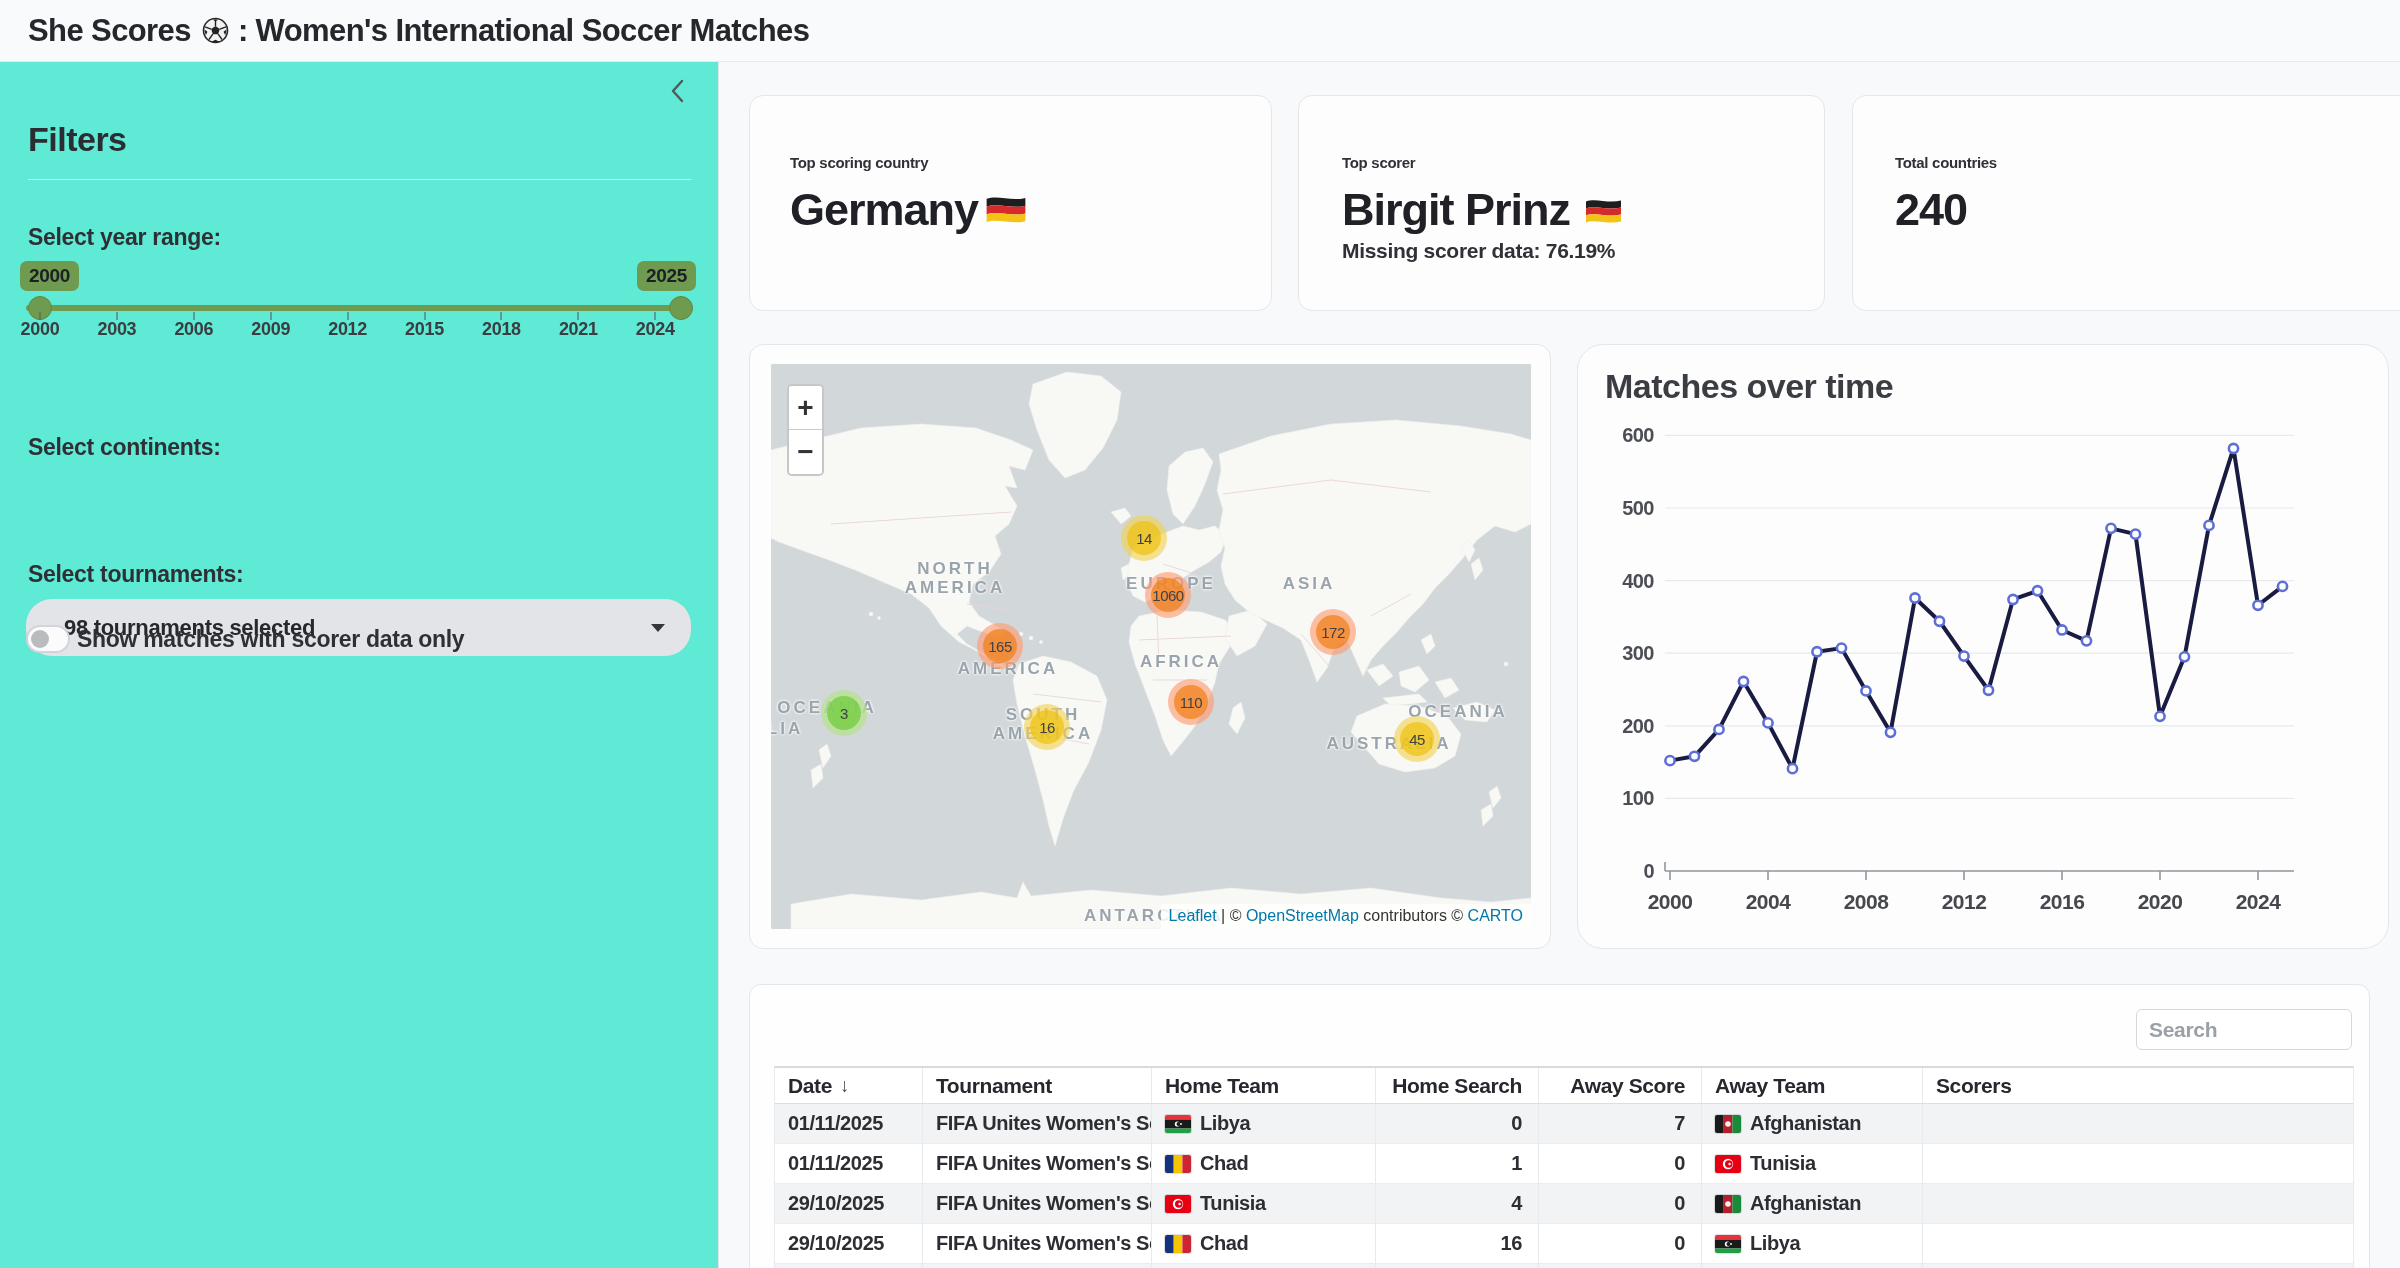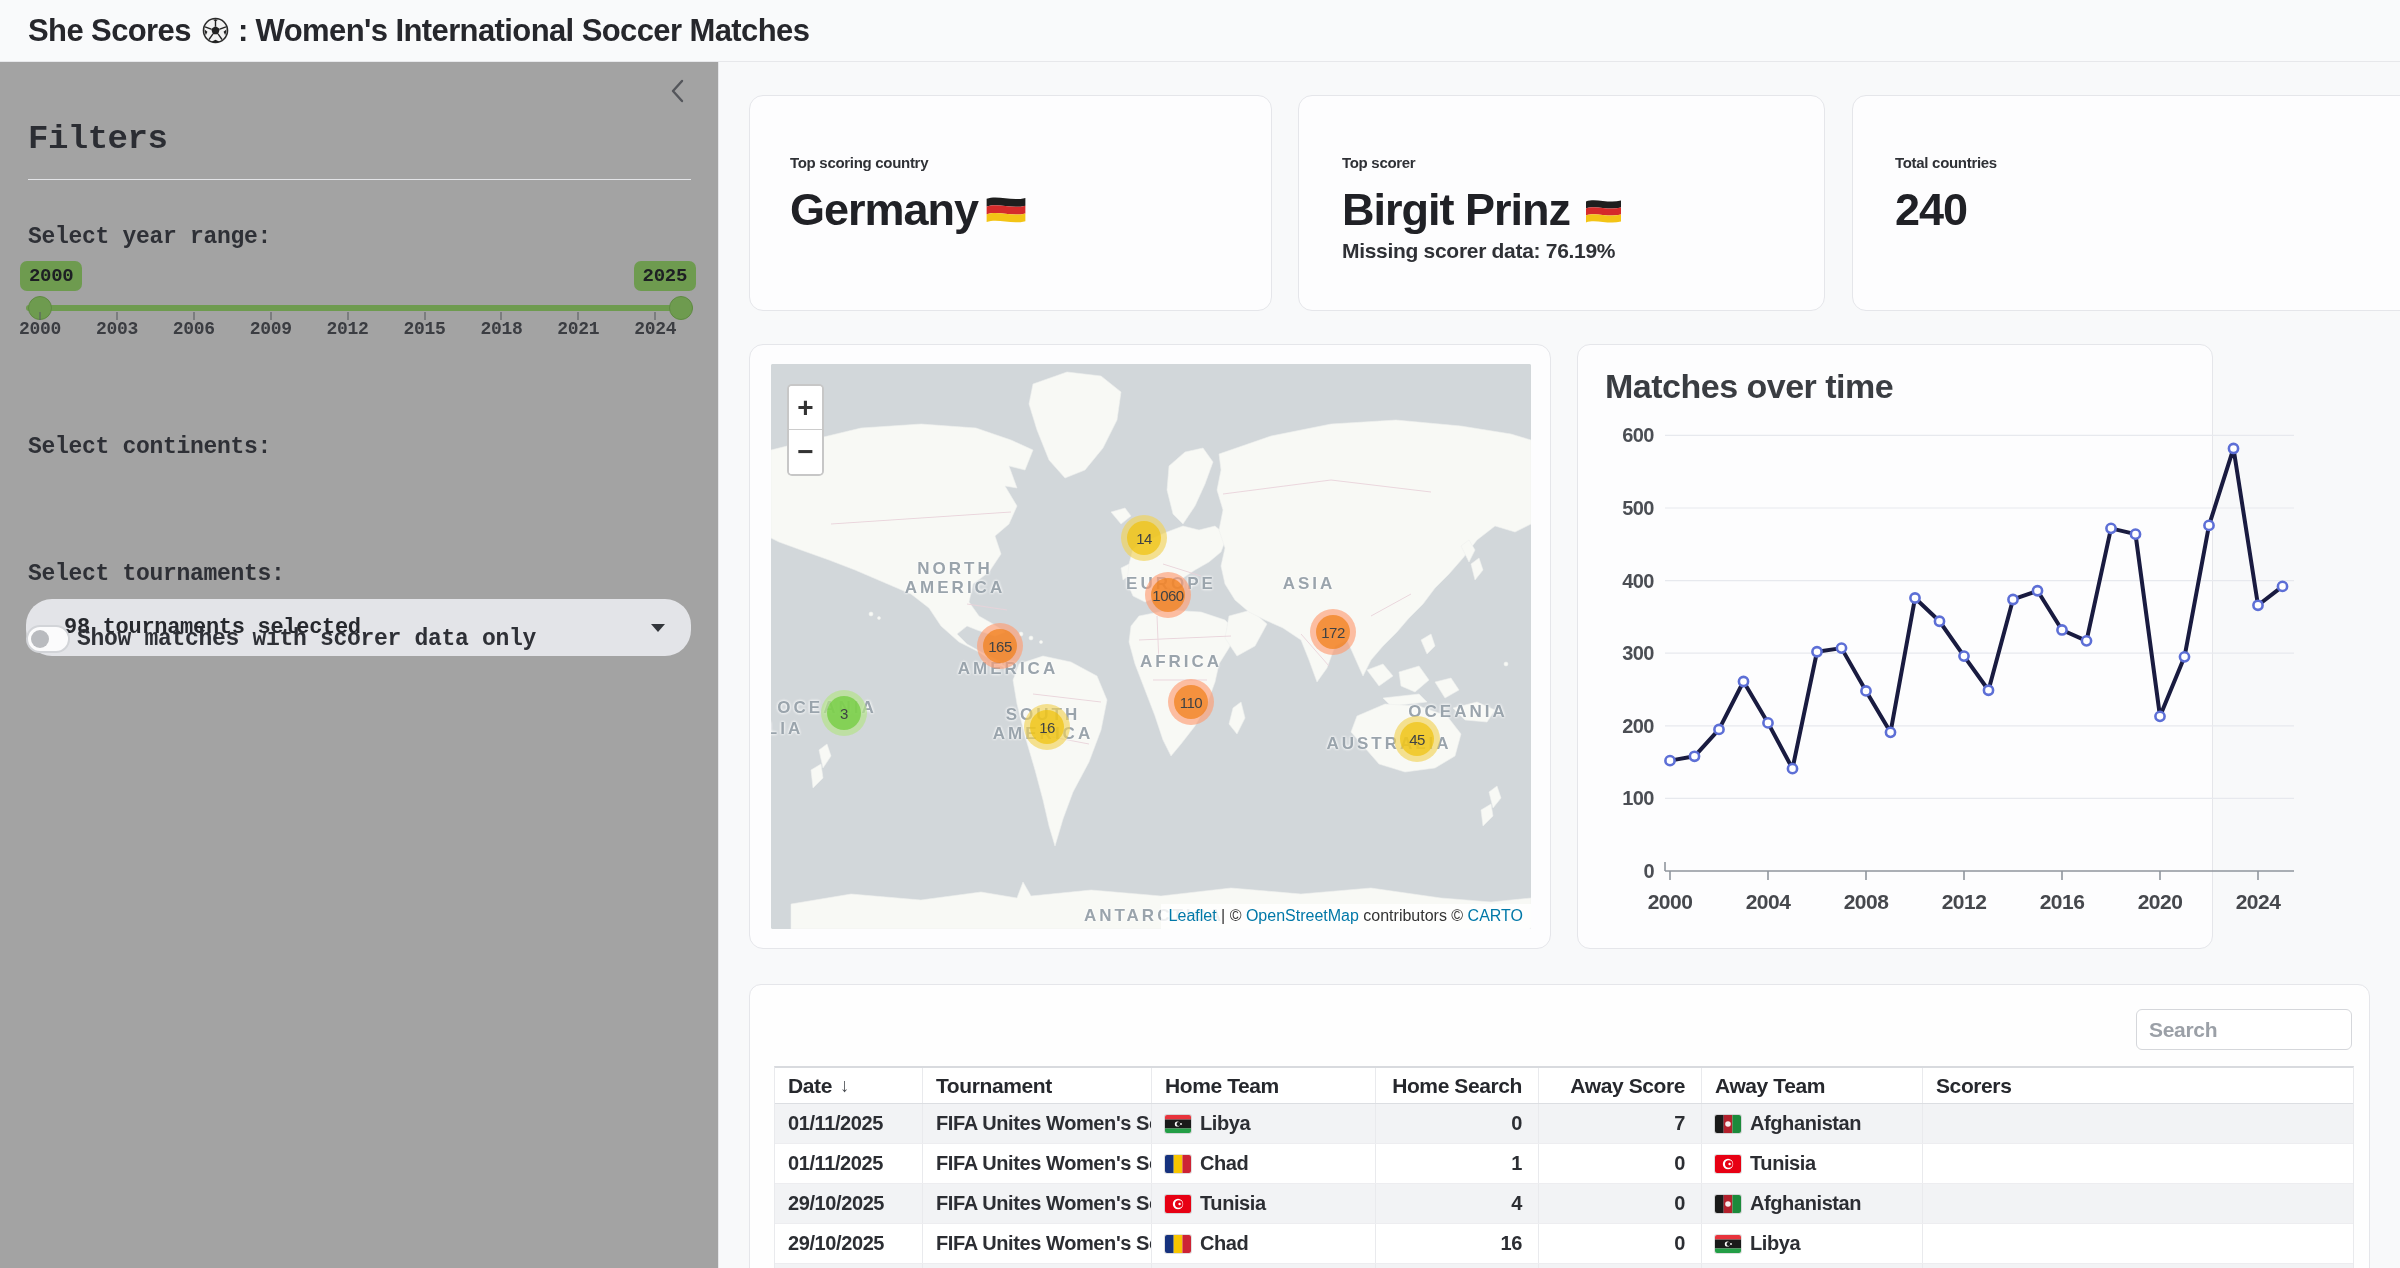--- a/index.html
+++ b/index.html
@@ -7,21 +7,21 @@
     font-family:"Liberation Sans", sans-serif; color:#2b2d33; }
 
   
   #app-header { position:absolute; left:0; top:0; width:2400px; height:62px;
     background:#f9fafb; border-bottom:1px solid #e7e8eb; display:flex; align-items:center; padding-left:28px; z-index:5;}
   #app-title { font-size:31px; font-weight:bold; letter-spacing:-0.6px; color:#26272c; display:flex; align-items:center; gap:4px; }
   #app-title .ball { margin:0 5px 0 7px; display:inline-flex; }
 
   
   #sidebar { position:absolute; left:0; top:62px; width:719px; height:1206px;
-    background:#a3a3a3; border-right:1px solid #e5e6e9;font-family:Liberation Mono, monospace; }
+    background:#5eead4; border-right:1px solid #e5e6e9; }
   .side-label { position:absolute; left:28px; font-size:23px; font-weight:bold; letter-spacing:-0.3px; color:#2e3036; }
   #filters-title { position:absolute; left:28px; top:58px; font-size:34px; font-weight:bold; letter-spacing:-0.5px; color:#2b2d33;}
   #filters-divider { position:absolute; left:28px; top:117px; width:663px; height:1px; background:#e3e4e7; }
   #collapse-btn { position:absolute; left:660px; top:14px; width:34px; height:30px; cursor:pointer; display:flex; align-items:center; justify-content:center;}
 
   
   .badge { position:absolute; top:199px; background:#6e9b4f; color:#1d1f23; font-size:19px; font-weight:bold;
     padding:4px 9px; border-radius:7px; letter-spacing:-0.3px;}
   #slider-track { position:absolute; left:26px; top:243px; width:667px; height:6px; background:#6e9b4f; border-radius:3px; }
   .slider-handle { position:absolute; top:234px; width:24px; height:24px; border-radius:50%;
@@ -65,22 +65,22 @@
   #zoom-ctl { position:absolute; left:16px; top:20px; width:37px; background:#fff; border:2px solid rgba(0,0,0,.22);
     border-radius:5px; z-index:4; overflow:hidden;}
   .zoom-btn { width:100%; height:44px; display:flex; align-items:center; justify-content:center;
     font-size:28px; font-weight:bold; color:#333; cursor:pointer; background:#fff;}
   #zoom-in { border-bottom:1px solid #ccc; }
   #map-attribution { position:absolute; right:0; bottom:0; background:rgba(255,255,255,.82); z-index:4;
     font-size:16px; color:#333; padding:3px 8px 4px 8px; letter-spacing:0; }
   #map-attribution a { color:#0078a8; text-decoration:none; cursor:pointer;}
 
   
-  #chart-card { position:absolute; left:1577px; top:344px; width:636px; height:605px;
-    background:#fdfdfe; border:1px solid #e5e6ea; border-radius:13px; }
+  #chart-card { position:absolute; left:1577px; top:344px; width:812px; height:605px;
+    background:#fdfdfe; border:1px solid #e5e6ea; border-radius:26px; }
   #chart-title { position:absolute; left:27px; top:22px; font-size:34px; font-weight:bold; color:#3a3d42; letter-spacing:-0.5px;}
   #chart-svg { position:absolute; left:0; top:0; }
 
   
   #table-card { position:absolute; left:749px; top:984px; width:1621px; height:460px;
     background:#fefefe; border:1px solid #e5e6ea; border-radius:12px; }
   #search-input { position:absolute; right:17px; top:24px; width:216px; height:41px; border:1px solid #d5d7db;
     border-radius:6px; background:#fff; font-size:21px; font-weight:bold; color:#2c2e33; padding:0 12px;
     font-family:"Liberation Sans",sans-serif; letter-spacing:-0.3px; outline:none;}
   #search-input::placeholder { color:#9ba0a7; font-weight:bold;}

